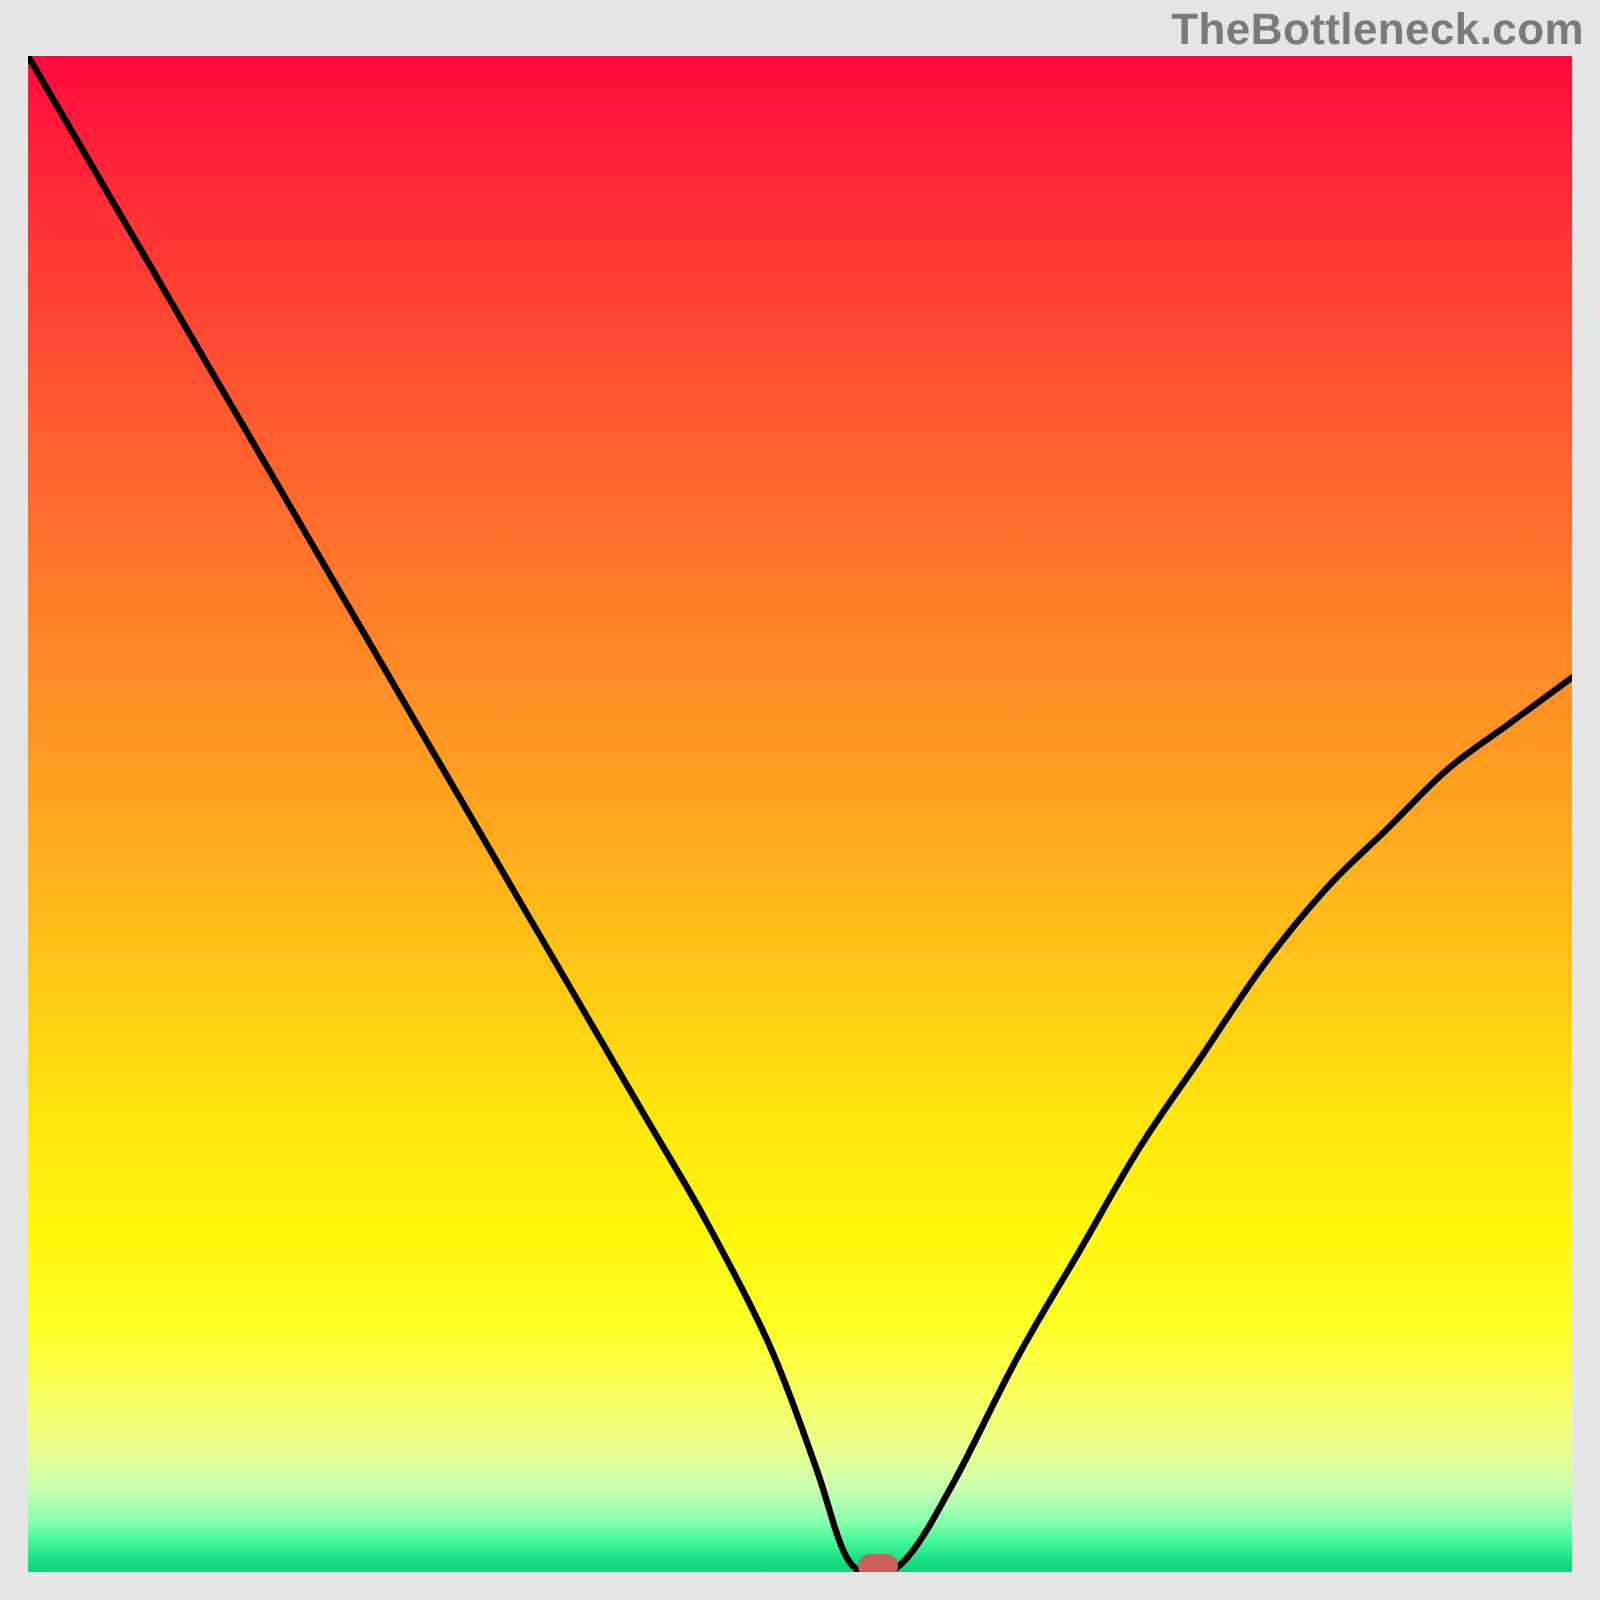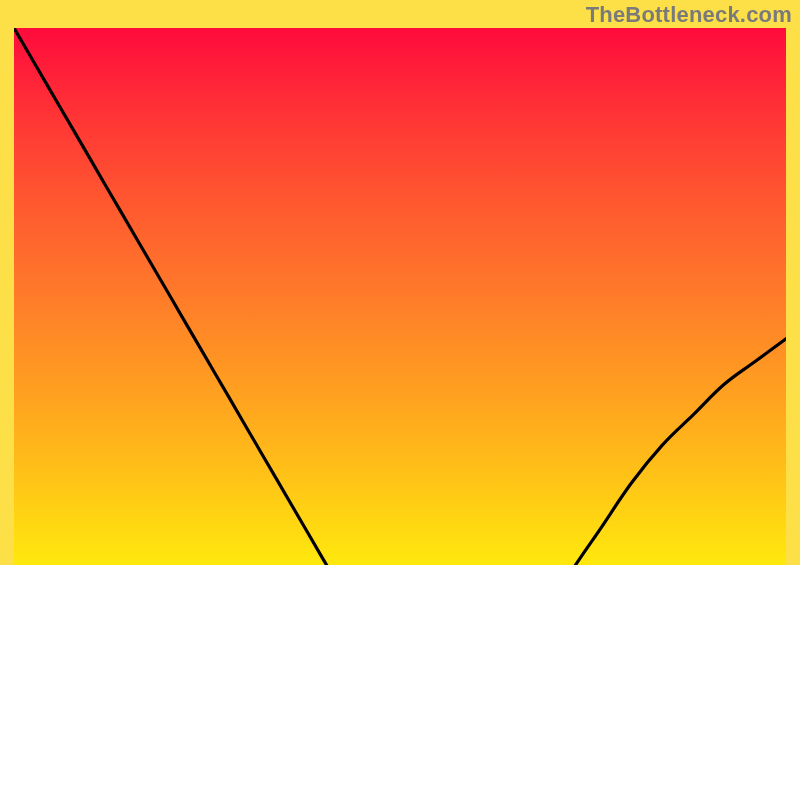--- a/index.html
+++ b/index.html
@@ -2,23 +2,23 @@
 <html><head>
 <meta charset="utf-8">
 <style>
   body {
     margin: 0;
     padding: 0;
     background: #fff;
   }
   .wrapper {
     width: 800px;
-    height: 565px;
+    height: 800px;
     position: relative;
-    background: #fde047;
+    background: #e5e5e5;
   }
   .watermark {
     position: absolute;
     top: 2px;
     right: 8px;
     font-family: Arial, Helvetica, sans-serif;
     font-size: 22px;
     font-weight: bold;
     color: #7a7a7a;
     z-index: 10;

